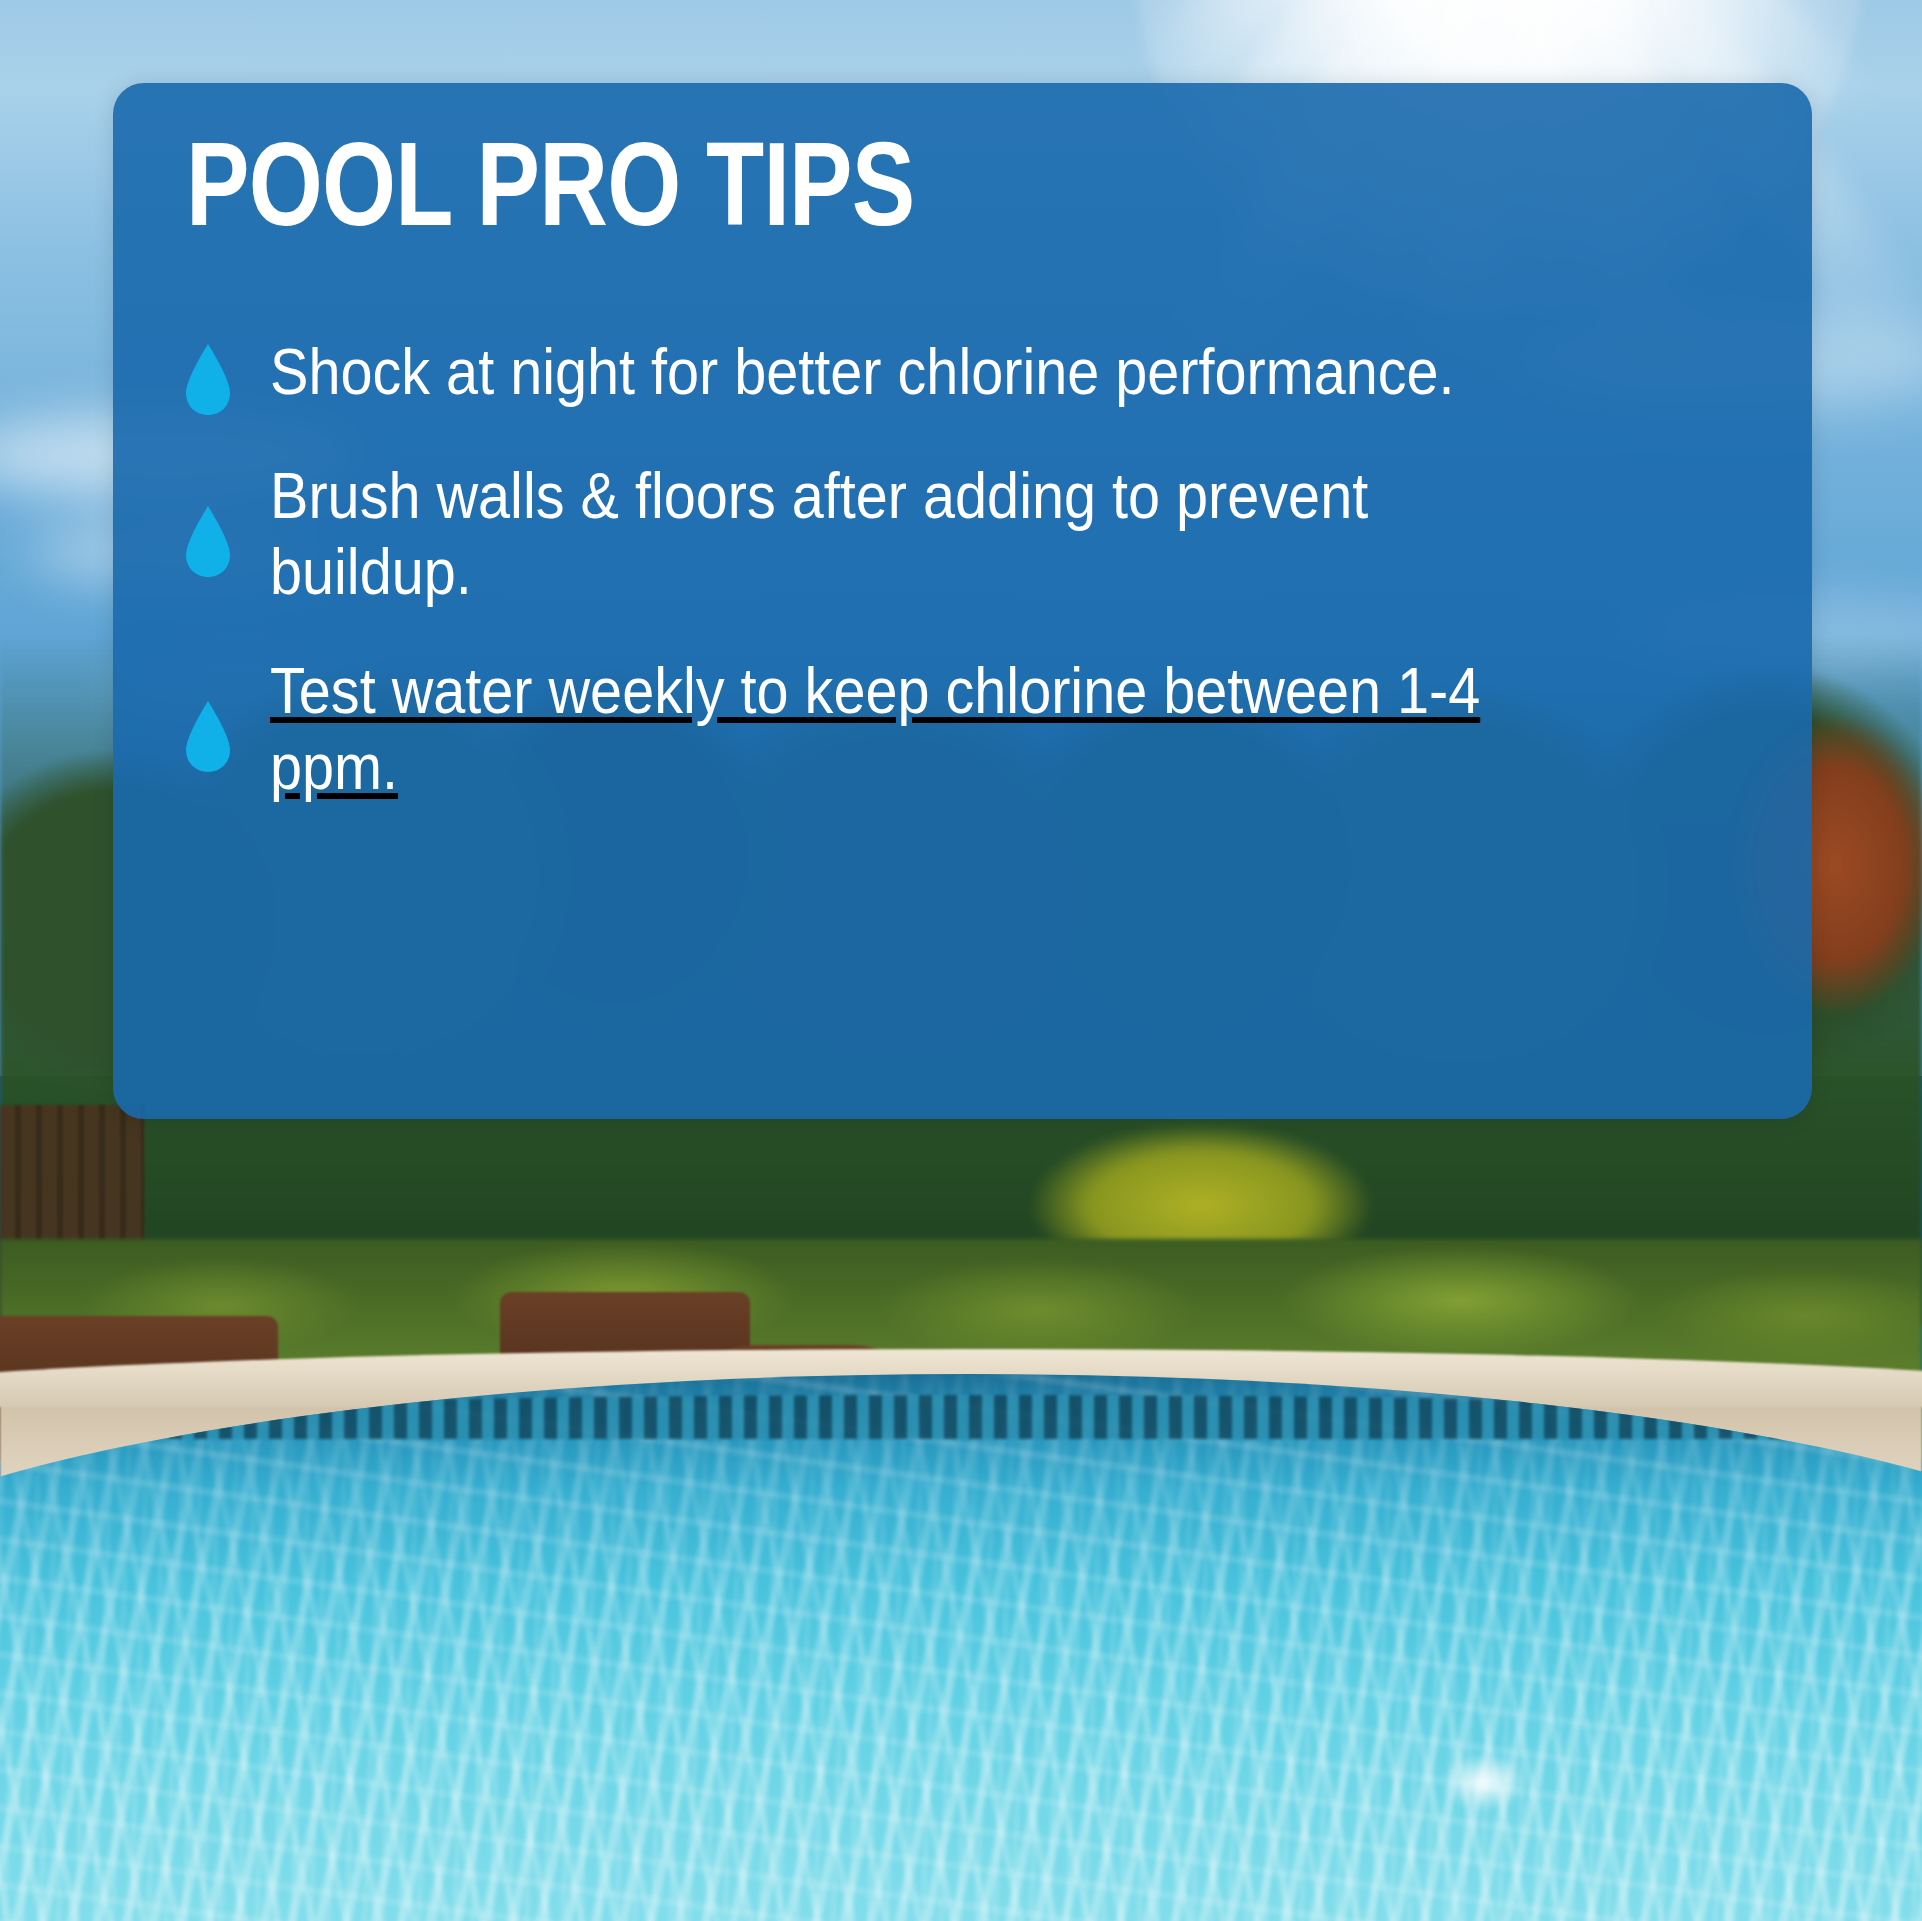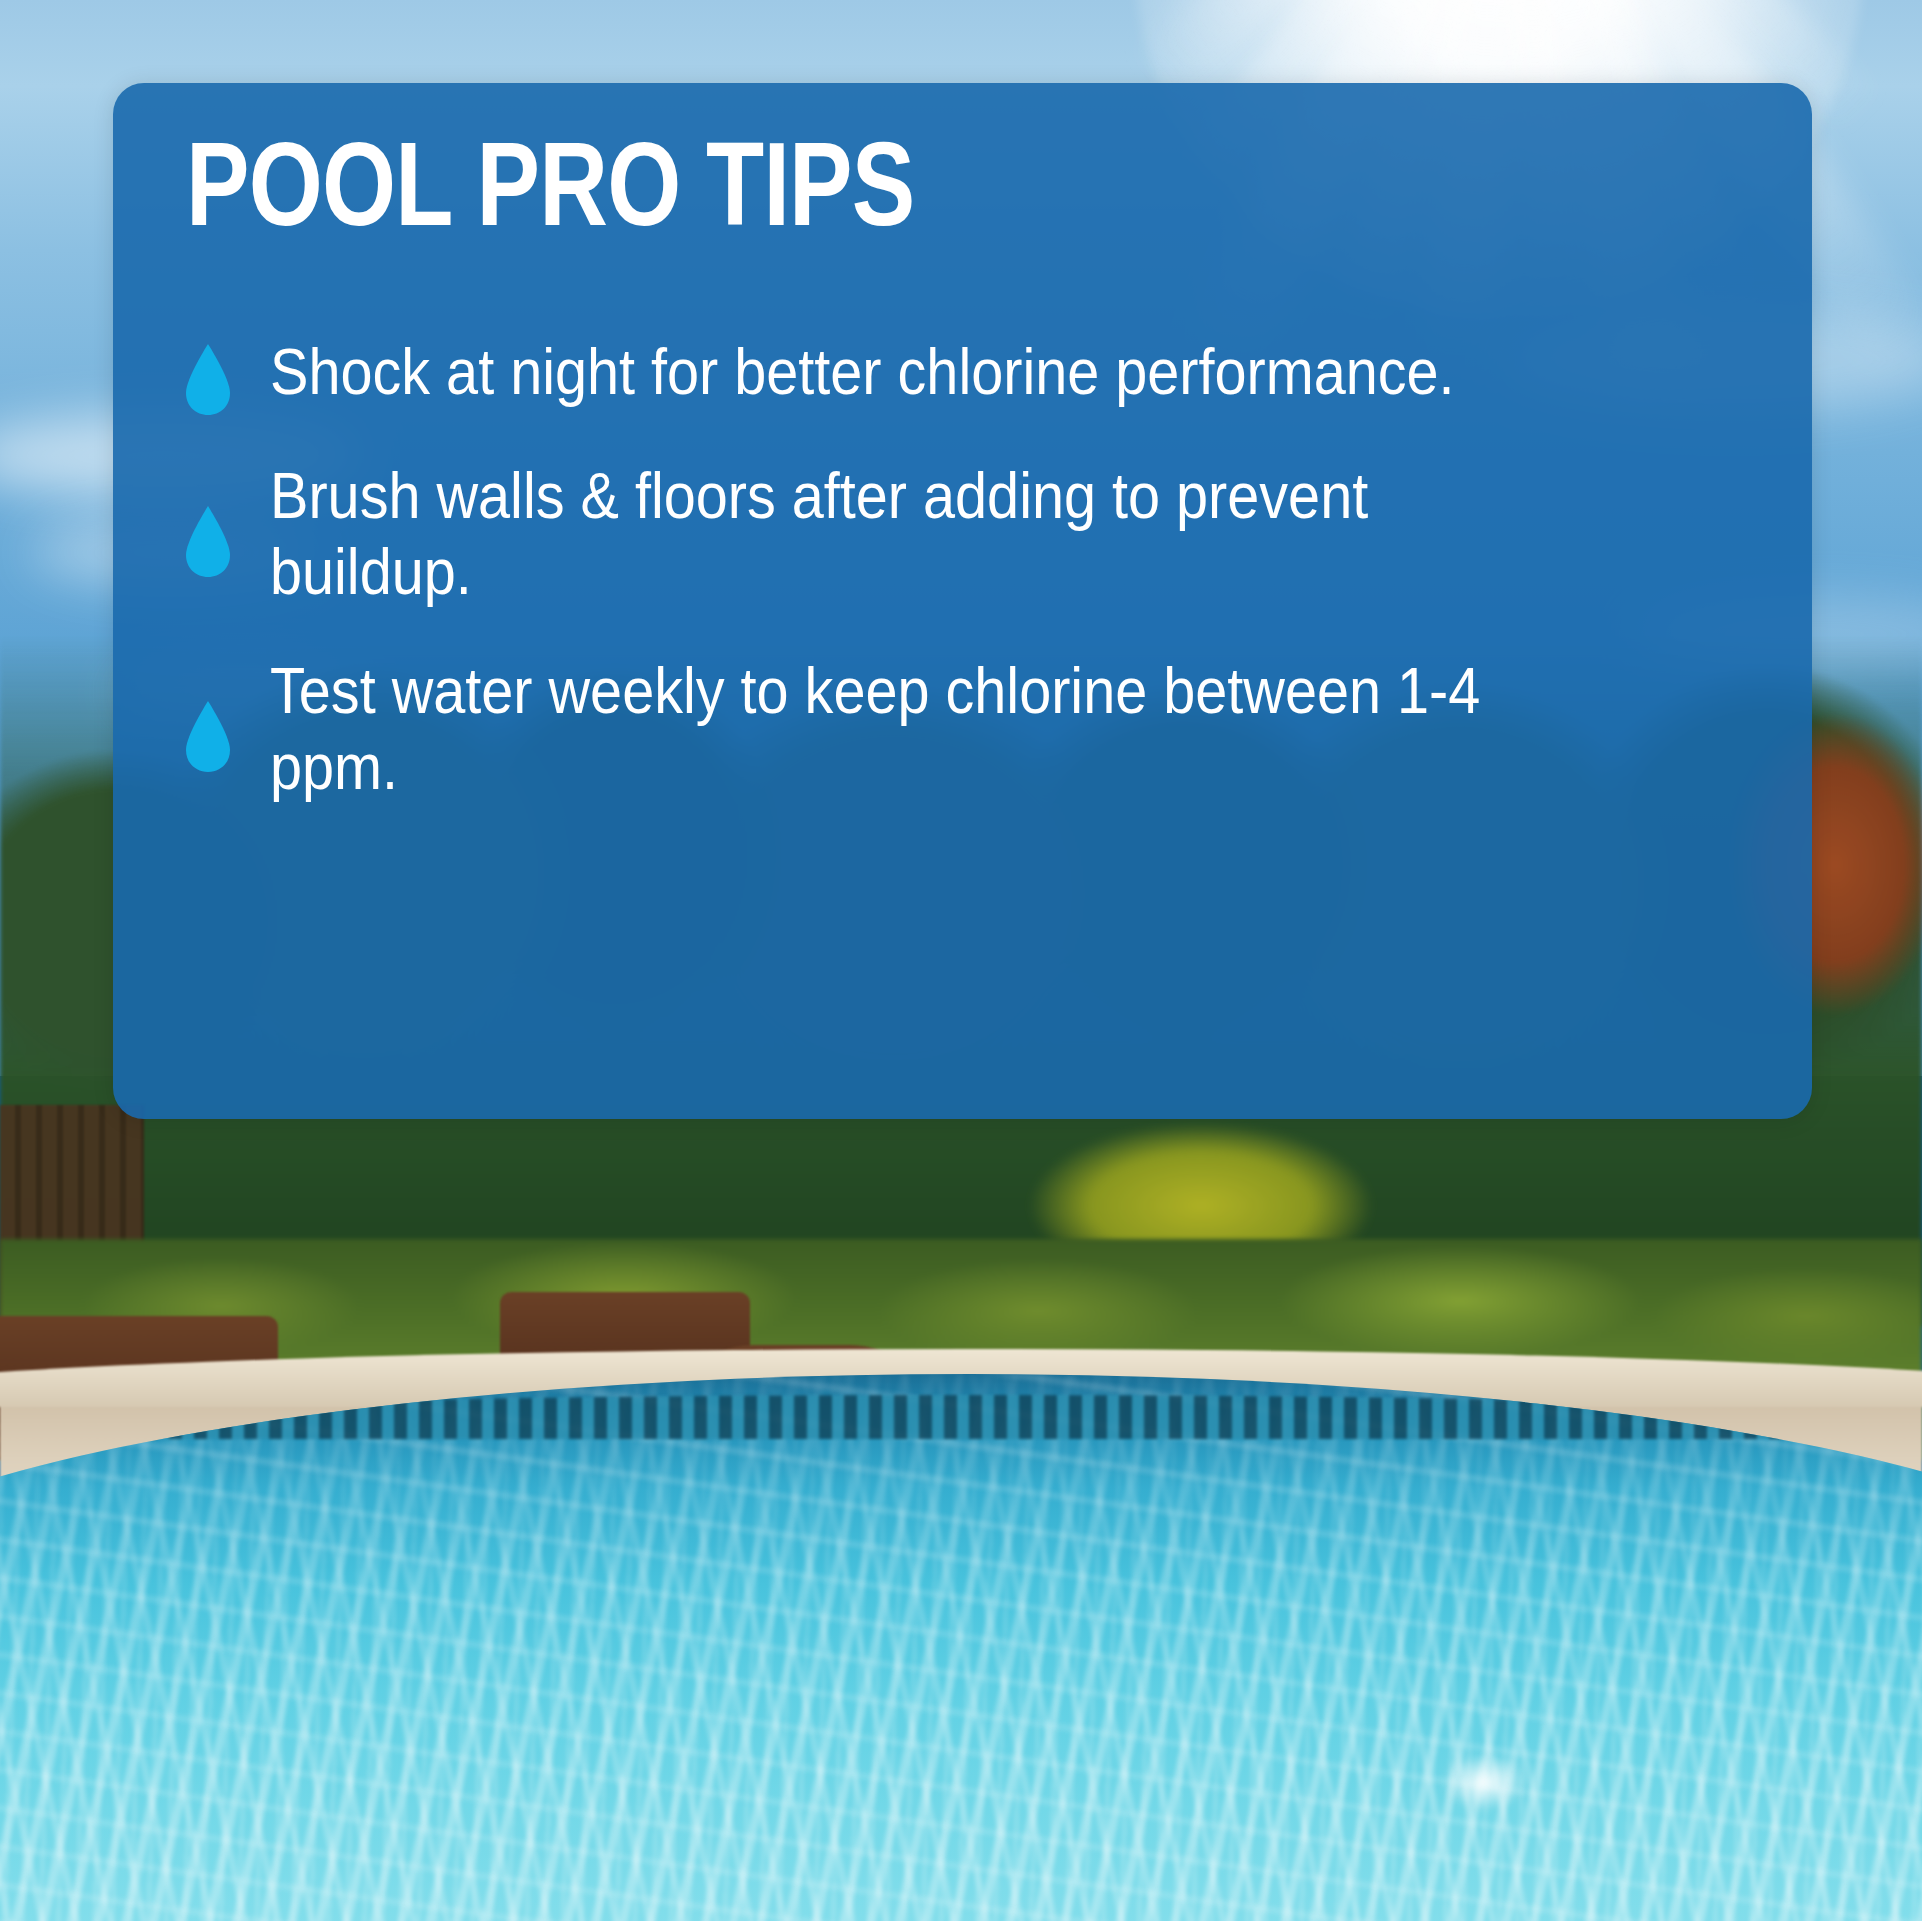--- a/index.html
+++ b/index.html
@@ -204,21 +204,21 @@
     white-space:nowrap;
   }
   .tips{
     position:absolute;left:73px;top:248px;right:58px;
     list-style:none;margin:0;padding:0;
   }
   .tip{
     display:flex;align-items:center;
     margin-bottom:44px;
   }
-  .tip:last-child{margin-bottom:0;}
+  .tip:last-child{margin-bottom:0;text-decoration:underline;}
   .drop{
     flex:0 0 auto;
     width:44px;height:71px;
     margin-right:40px;margin-top:13.4px;
   }
   .drop svg{display:block;width:44px;height:71px;}
   .tip-text{
     font-family:"Liberation Sans","DejaVu Sans",sans-serif;
     font-weight:400;
     font-size:64px;

